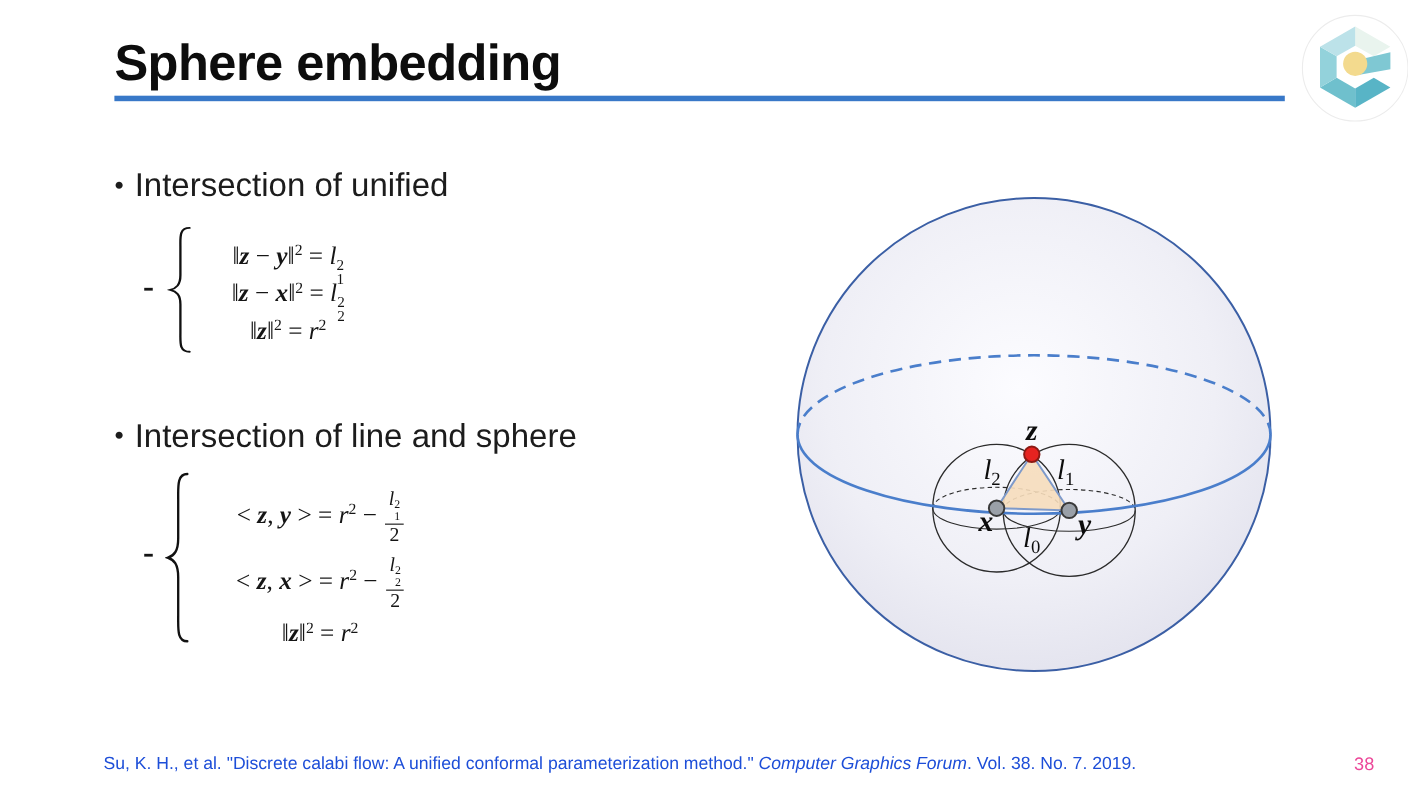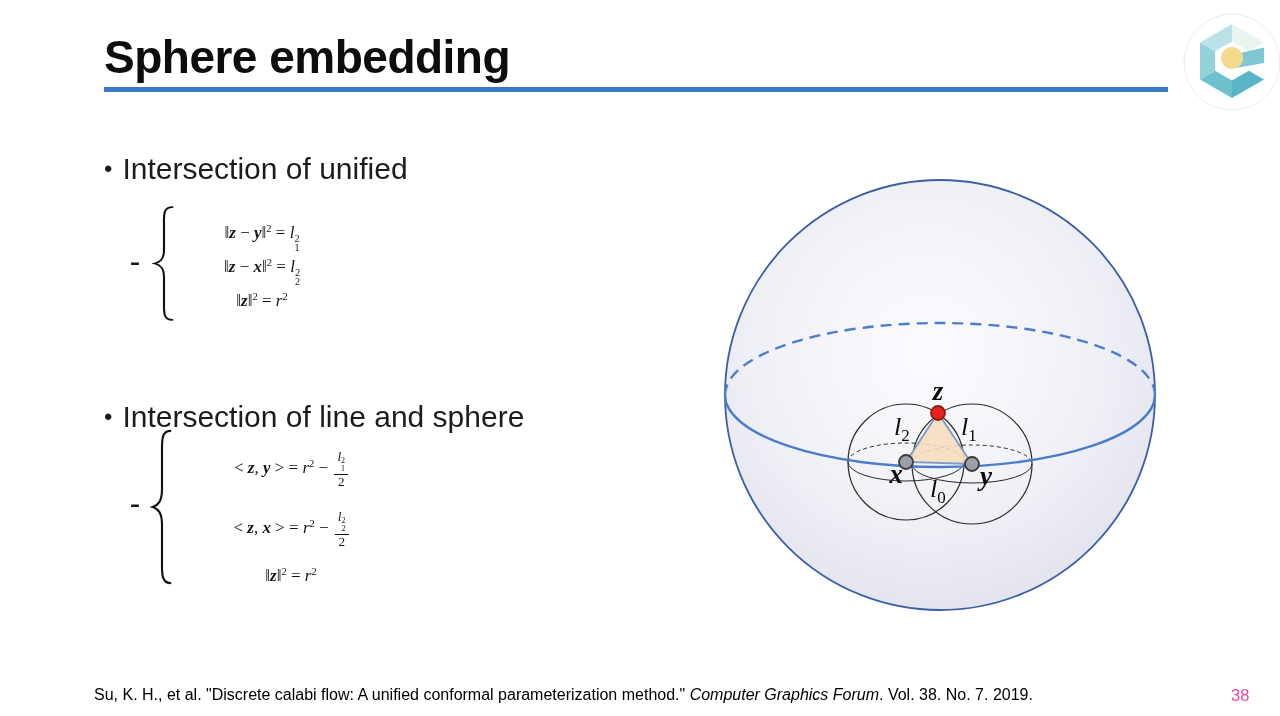--- a/index.html
+++ b/index.html
@@ -11,34 +11,34 @@
          letter-spacing:-0.5px;white-space:nowrap;}
   .title-rule{position:absolute;left:104px;top:87px;width:1064px;height:5px;background:#3878c8;}
 
   
   .logo{position:absolute;left:1180px;top:12px;width:104px;height:104px;}
 
   
   .bullet{position:absolute;left:104px;font-size:30px;color:#1c1c1c;white-space:nowrap;}
   .bullet .marker{font-size:24px;margin-right:10px;position:relative;top:-2px;}
   .b1{top:152px;}
-  .b2{top:400px;}
+  .b2{top:380px;}
 
   
   .eq-block{position:absolute;left:130px;font-family:"Liberation Serif","DejaVu Serif",serif;color:#151515;}
   .eq1{top:198px;width:260px;height:130px;}
   .eq2{top:420px;width:290px;height:172px;}
   .eq-dash{position:absolute;left:0;font-size:30px;font-weight:700;line-height:34px;
            font-family:"Liberation Serif","DejaVu Serif",serif;}
   .eq1 .eq-dash{top:46px;}
   .eq2 .eq-dash{top:66px;}
   .eq-brace{position:absolute;}
   .eq1 .eq-brace{left:22px;top:7px;width:24px;height:117px;}
   .eq2 .eq-brace{left:20px;top:8px;width:24px;height:158px;}
-  .eq-rows{position:absolute;font-size:17px;}
+  .eq-rows{position:absolute;font-size:23px;}
   .eq1 .eq-rows{left:46px;top:18px;width:172px;}
   .eq2 .eq-rows{left:44px;top:18px;width:234px;}
   .eq-row{display:block;text-align:center;white-space:nowrap;}
   .eq1 .eq-row{height:34px;line-height:34px;}
   .eq2 .eq-row{height:60px;line-height:60px;}
   .eq2 .eq-row:last-child{height:44px;line-height:36px;}
   .m-bi{font-style:italic;font-weight:700;}
   .m-i{font-style:italic;}
   .m-sup{font-size:0.62em;position:relative;top:-0.55em;}
   .ss{display:inline-flex;flex-direction:column;align-items:flex-start;font-size:0.6em;
@@ -49,21 +49,21 @@
   .frac .den{display:block;text-align:center;}
 
   
   .figure{position:absolute;left:700px;top:158px;width:490px;height:480px;}
   .fig-lbl{font-family:"Liberation Serif","DejaVu Serif",serif;font-style:italic;font-weight:700;
            font-size:27px;fill:#0c0c0c;}
   .fig-l{font-family:"Liberation Serif","DejaVu Serif",serif;font-style:italic;font-size:26px;fill:#0c0c0c;}
   .fig-sub{font-style:normal;font-size:17px;}
 
   
-  .citation{position:absolute;left:94px;top:686px;font-size:16px;color:#000000;white-space:nowrap;text-align:center;}
+  .citation{position:absolute;left:94px;top:686px;font-size:16px;color:#1d4ed8;white-space:nowrap;text-align:center;}
   .page-num{position:absolute;left:1231px;top:686px;font-size:16.5px;color:#ec4899;}
 </style>
 </head>
 <body>
 
 <div class="slide">
 
   <div class="title">Sphere embedding</div>
   <div class="title-rule"></div>
 

